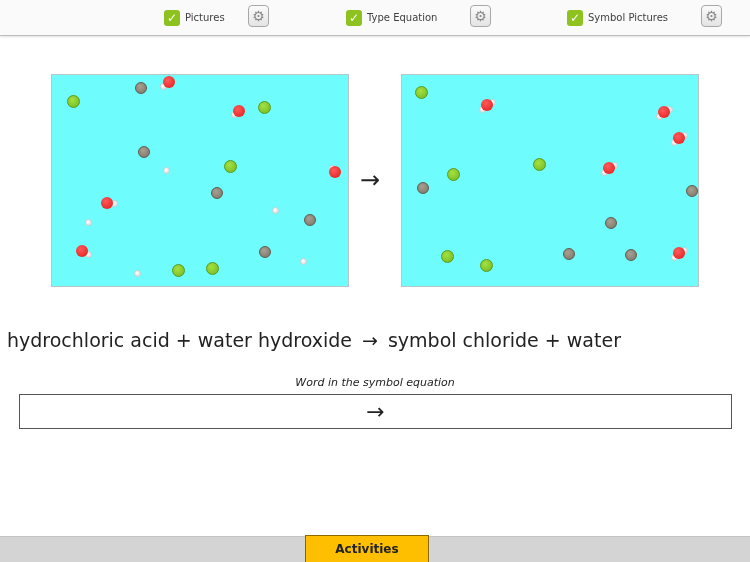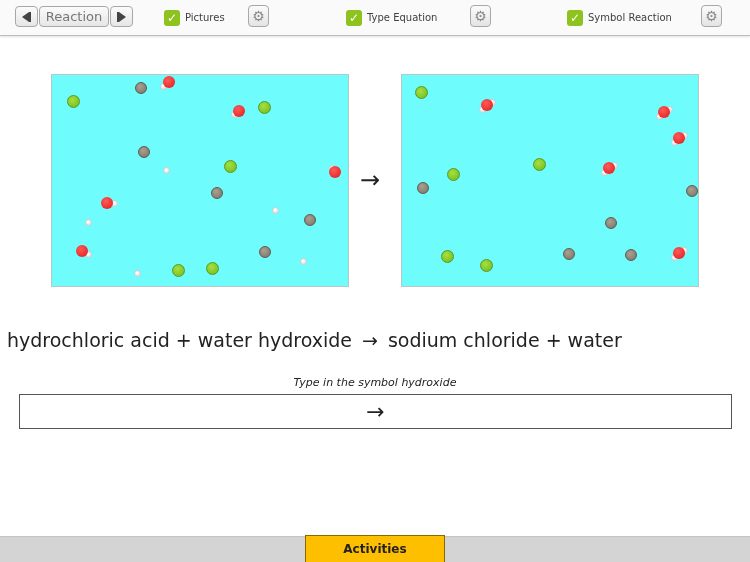--- a/index.html
+++ b/index.html
@@ -29,59 +29,48 @@
   .green { width:13px; height:13px; background:radial-gradient(circle at 40% 35%, #a5e040, #70b820); border:1px solid #5a9a18; box-sizing:border-box; }
   .red { width:12px; height:12px; background:radial-gradient(circle at 40% 35%, #ff5a5a, #e01818); }
   .h { width:7px; height:7px; background:radial-gradient(circle at 40% 35%, #ffffff, #d8d8d8); border:1px solid #cfcfcf; box-sizing:border-box; }
   .reaction-arrow { position:absolute; left:360px; top:166px; font-size:24px; color:#222; }
   .word-eq { position:absolute; left:7px; top:329px; font-size:19px; color:#222; white-space:nowrap; }
   .word-eq .arr { margin:0 10px; }
   .hint { position:absolute; left:0; width:750px; top:376px; text-align:center; font-size:11px; font-style:italic; color:#222; }
   .symbol-input { position:absolute; left:19px; top:394px; width:713px; height:35px; border:1px solid #555;
                   box-sizing:border-box; background:#fff; display:flex; align-items:center; justify-content:center; font-size:22px; color:#222; }
   .bottombar { position:absolute; left:0; top:536px; width:750px; height:26px; background:#d4d4d4; border-top:1px solid #c4c4c4; }
-  .activities { position:absolute; left:305px; top:535px; width:140px; height:27px; background:#fdbf00;
+  .activities { position:absolute; left:305px; top:535px; width:124px; height:27px; background:#fdbf00;
                 border:1px solid #8a6a00; border-bottom:none; box-sizing:border-box; display:flex; align-items:center;
                 justify-content:center; font-size:12px; font-weight:bold; color:#222; }
 </style>
 </head>
 <body>
 
 <div class="topbar">
-  <div class="navgroup">
-    <div class="navbtn arrow">
-      <span class="tri left"></span>
-        <span class="bar"></span>
-    </div>
-    <div class="navbtn label">Reaction</div>
-    <div class="navbtn arrow">
-      <span class="bar"></span>
-        <span class="tri right"></span>
-    </div>
-  </div>
 
   <div class="opt" style="left:164px">
     <span class="check">✓</span>
     <span class="optlabel">Pictures</span>
   </div>
   <div class="gear" style="left:248px">
     <span>⚙</span>
   </div>
 
   <div class="opt" style="left:346px">
     <span class="check">✓</span>
     <span class="optlabel">Type Equation</span>
   </div>
   <div class="gear" style="left:470px">
     <span>⚙</span>
   </div>
 
   <div class="opt" style="left:567px">
     <span class="check">✓</span>
-    <span class="optlabel">Symbol Reaction</span>
+    <span class="optlabel">Symbol Pictures</span>
   </div>
   <div class="gear" style="left:701px">
     <span>⚙</span>
   </div>
 </div>
 
 <div class="box" id="reactants-box" style="left:51px;top:74px;width:298px;height:213px"></div>
 <div class="box" id="products-box" style="left:401px;top:74px;width:298px;height:213px"></div>
 <div class="reaction-arrow">→</div>
 <div id="particles">
@@ -131,22 +120,22 @@
     <div class="p red" style="left: 658px; top: 106px;"></div>
     <div class="p h" style="left: 670.5px; top: 138.5px;"></div>
     <div class="p h" style="left: 680.5px; top: 131.5px;"></div>
     <div class="p red" style="left: 673px; top: 132px;"></div>
     <div class="p h" style="left: 670.5px; top: 253.5px;"></div>
     <div class="p h" style="left: 680.5px; top: 246.5px;"></div>
     <div class="p red" style="left: 673px; top: 247px;"></div>
   </div>
 
 <div class="word-eq">
-  <span>hydrochloric acid + water hydroxide</span><span class="arr">→</span><span>sodium chloride + water</span>
+  <span>hydrochloric acid + water hydroxide</span><span class="arr">→</span><span>symbol chloride + water</span>
 </div>
 
-<div class="hint">Type in the symbol hydroxide</div>
+<div class="hint">Word in the symbol equation</div>
 <div class="symbol-input">
   <span>→</span>
 </div>
 
 <div class="bottombar"></div>
 <div class="activities">Activities</div>
 
 </body></html>

